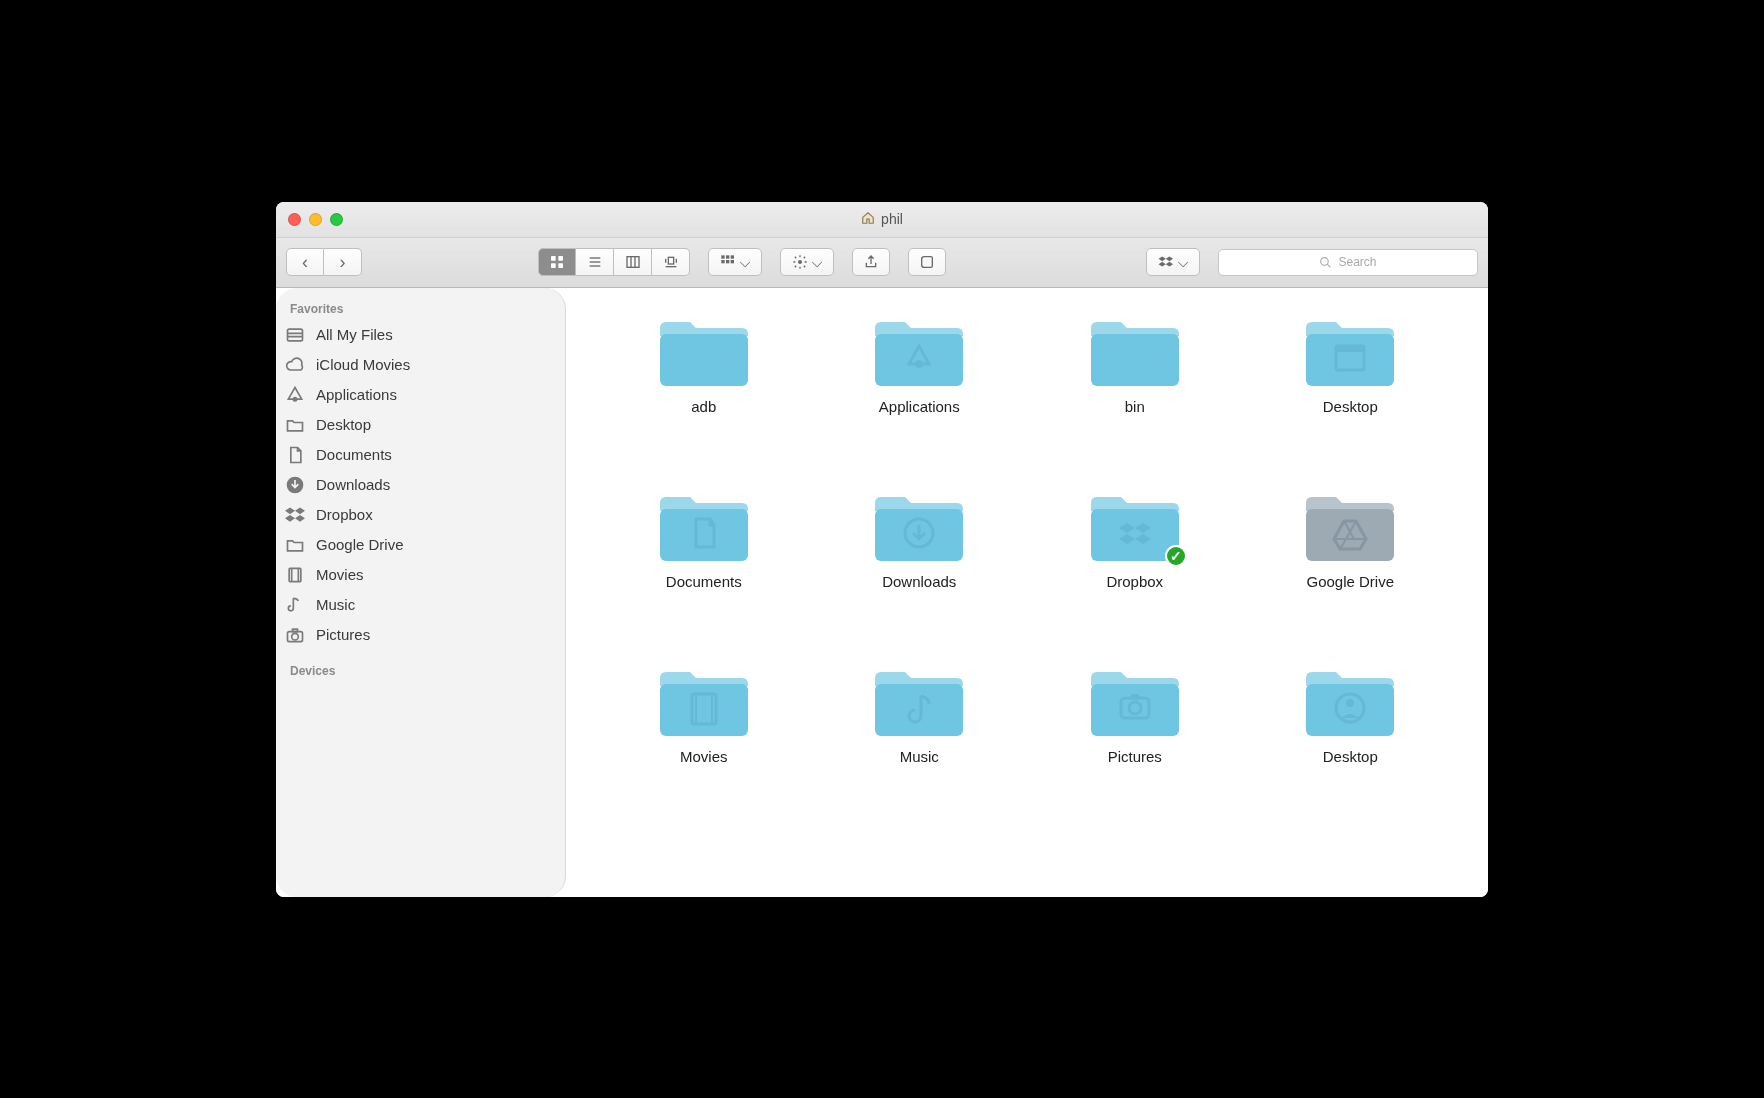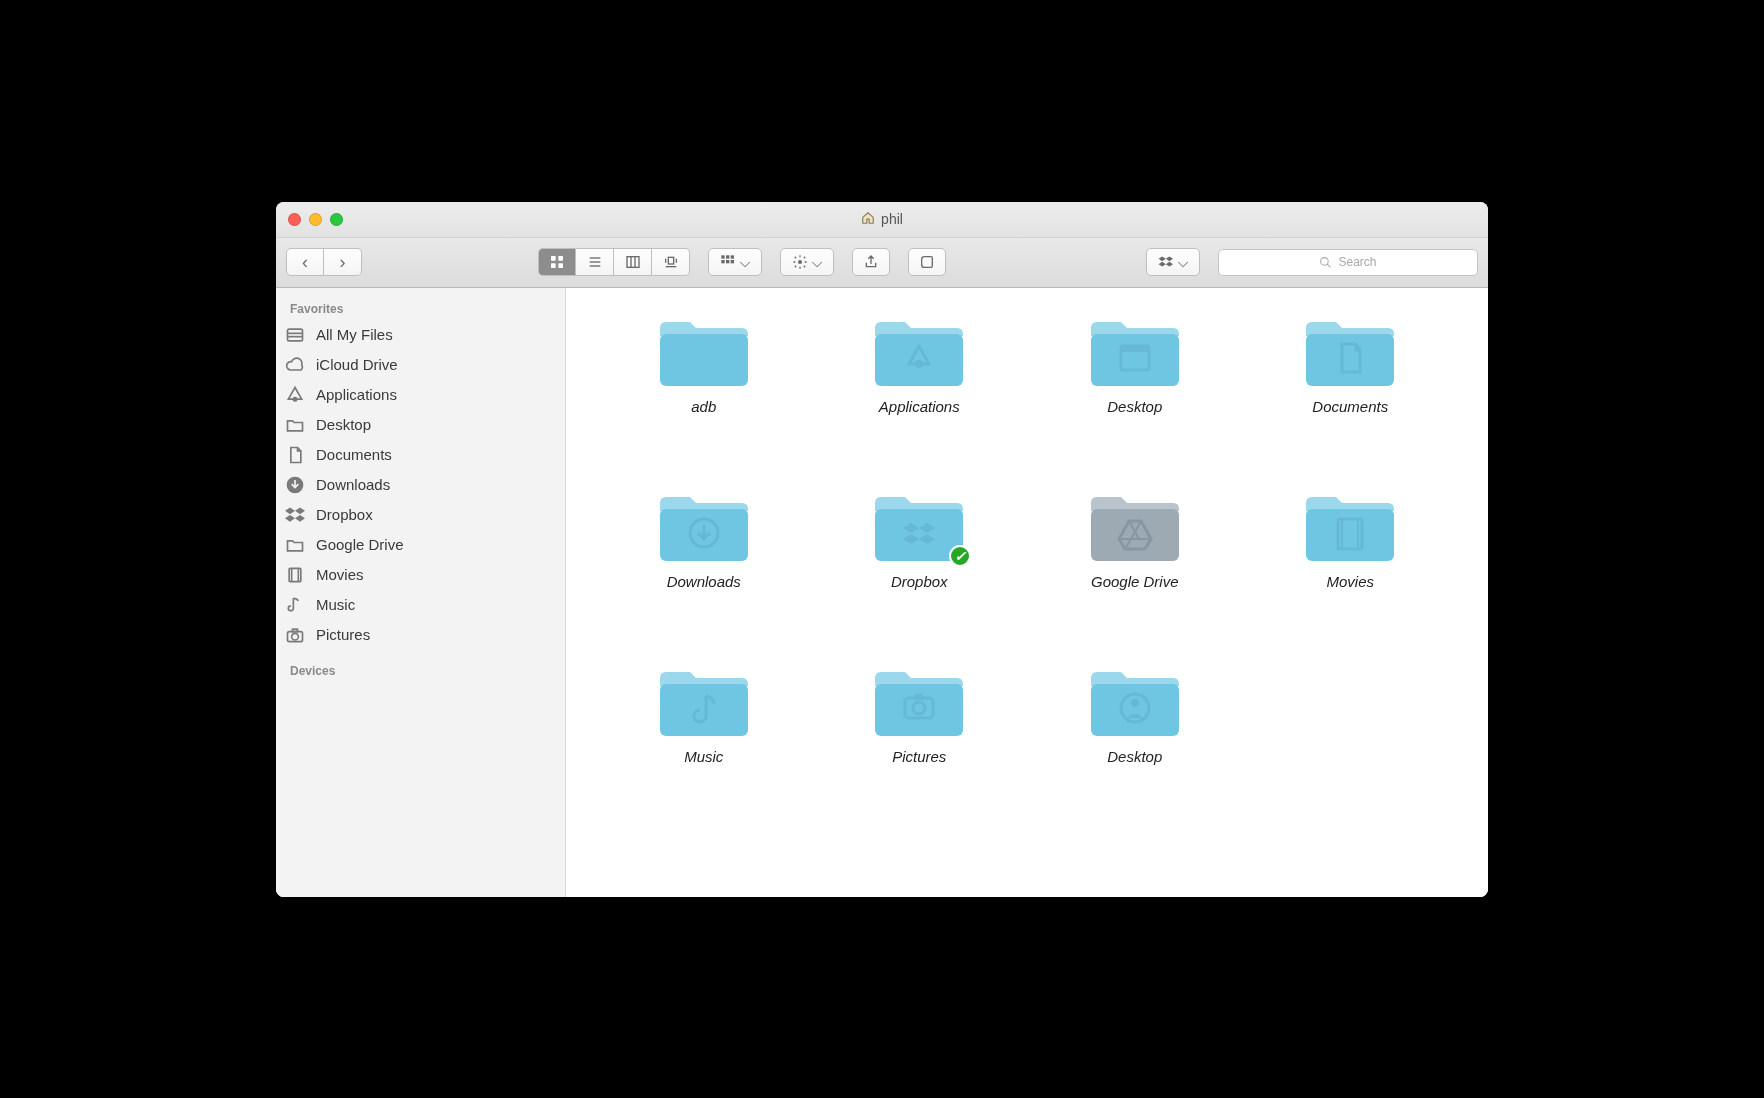--- a/index.html
+++ b/index.html
@@ -77,38 +77,38 @@
     color: #a9a9a9; gap: 6px;
     font-size: 12px;
   }
   .body { flex: 1; display: flex; min-height: 0; background:#fff; }
   .sidebar {
     width: 290px;
     background: #f4f3f3;
     border-right: 1px solid #d9d9d9;
     padding: 8px 0;
     overflow: hidden;
+    border-radius: 21px;
   }
   .side-header { font-size: 12px; color: #8a8a8a; font-weight: 600; padding: 6px 14px 4px; }
   .side-item {
     display: flex; align-items: center; gap: 10px;
     padding: 4px 14px 4px 8px;
     font-size: 15px; color: #3a3a3a;
     cursor: default;
   }
   .side-item .icon { width: 22px; height: 22px; display:flex; align-items:center; justify-content:center; color:#7a7a7a; }
   .content {
     flex: 1;
     padding: 20px 30px;
     display: grid;
     grid-template-columns: repeat(4, 1fr);
     grid-auto-rows: 175px;
     gap: 0;
     align-content: start;
-    font-style: italic;
   }
   .folder-item {
     display: flex; flex-direction: column; align-items: center; justify-content: flex-start;
     gap: 8px;
     padding-top: 6px;
   }
   .folder-item .label { font-size: 15px; color: #222; }
   .folder-svg { width: 96px; height: 76px; position: relative; }
   .badge-check {
     position: absolute; right: -4px; bottom: -2px;
@@ -257,21 +257,21 @@
               </svg>
             </span>
             <span>All My Files</span>
           </div>
           <div class="side-item">
             <span class="icon">
               <svg width="20" height="20" viewBox="0 0 24 24" fill="none" stroke="#7a7a7a" stroke-width="2">
                 <path d="M7 18a5 5 0 1 1 1-9.9A6 6 0 0 1 20 12a4 4 0 0 1-1 6H7z"></path>
               </svg>
             </span>
-            <span>iCloud Drive</span>
+            <span>iCloud Movies</span>
           </div>
           <div class="side-item">
             <span class="icon">
               <svg width="20" height="20" viewBox="0 0 24 24" fill="none" stroke="#7a7a7a" stroke-width="2">
                 <path d="M12 3 L20 17 H4 Z"></path>
                 <circle cx="12" cy="17" r="2" fill="#7a7a7a"></circle>
               </svg>
             </span>
             <span>Applications</span>
           </div>
@@ -362,20 +362,30 @@
         </div>
         <div class="folder-item">
     <div class="folder-svg">
       <svg width="96" height="76" viewBox="0 0 96 76" style="--tab:#9bd8ec;--body:#6fc6e3">
         <use href="#folder-base"></use>
         <use href="#deco-applications"></use>
       </svg>
       
     </div>
     <div class="label">Applications</div>
+        </div>
+        <div class="folder-item">
+    <div class="folder-svg">
+      <svg width="96" height="76" viewBox="0 0 96 76" style="--tab:#9bd8ec;--body:#6fc6e3">
+        <use href="#folder-base"></use>
+
+      </svg>
+      
+    </div>
+    <div class="label">bin</div>
         </div>
         <div class="folder-item">
     <div class="folder-svg">
       <svg width="96" height="76" viewBox="0 0 96 76" style="--tab:#9bd8ec;--body:#6fc6e3">
         <use href="#folder-base"></use>
         <use href="#deco-desktop"></use>
       </svg>
       
     </div>
     <div class="label">Desktop</div>

